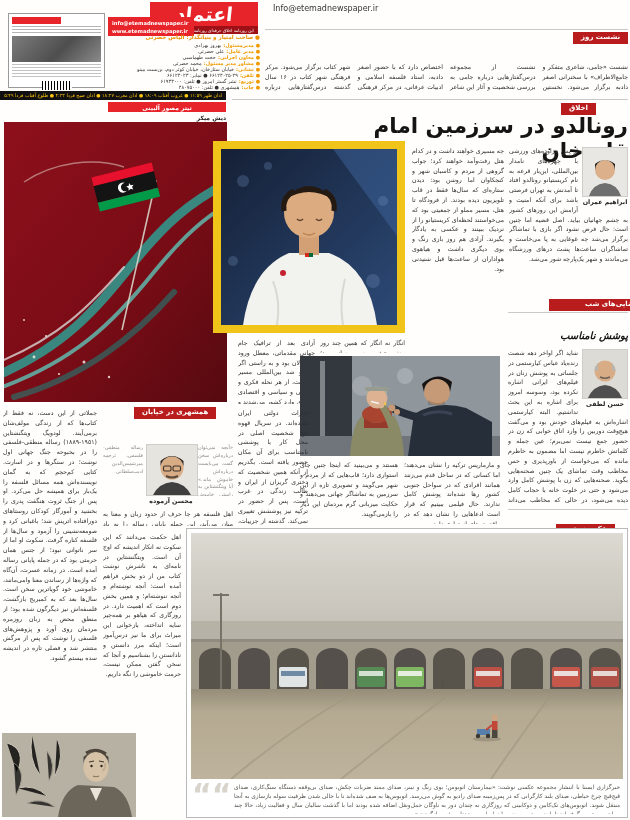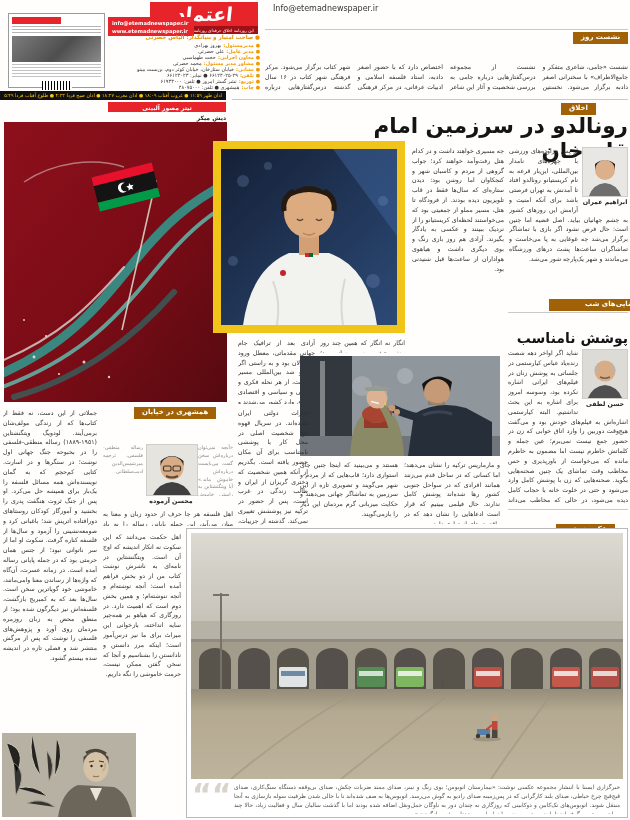--- a/index.html
+++ b/index.html
@@ -1,20 +1,20 @@
 <!DOCTYPE html>
 <html lang="fa" dir="rtl"><head>
 <meta charset="utf-8">
 <style>
   html,body{margin:0;padding:0;background:#ffffff;}
   body{font-family:"DejaVu Sans",sans-serif;}
   #page{position:relative;width:630px;height:820px;background:#fffefd;overflow:hidden;direction:rtl;}
   .abs{position:absolute;}
   .hr{position:absolute;height:1px;background:#c9c9c9;}
-  .tag{position:absolute;background:#a16207;color:#fff;font-size:7px;font-weight:bold;
+  .tag{position:absolute;background:#b91c1c;color:#fff;font-size:7px;font-weight:bold;
        padding:2px 8px 3px 8px;line-height:1;white-space:nowrap;}
   .headline{position:absolute;color:#141414;font-weight:bold;text-align:right;line-height:1.15;}
   .bt{position:absolute;font-size:6.2px;line-height:1.58;text-align:justify;color:#2e2e2e;
       overflow:hidden;direction:rtl;}
   .light{color:#8a8a8a;}
   .aname{font-size:6.3px;font-weight:bold;color:#222;text-align:center;}
   .avatar{display:block;background:#e4e2de;border:1px solid #cfcdc8;}
   .afloat{float:right;width:46px;margin:1px 0 2px 4px;text-align:center;}
   
   .dateline{position:absolute;font-size:6.8px;color:#4a4a4a;text-align:right;direction:rtl;}
@@ -237,21 +237,21 @@
         <circle cx="97" cy="56" r="3" fill="#c69a76"></circle>
         <circle cx="85" cy="48" r="1.4" fill="#f3c14d"></circle>
       </g>
     </svg>
   </div>
   <div class="bt" style="left:404px;top:460px;width:96px;height:64px;">و مارماریس ترکیه را نشان می‌دهند؛ اما کسانی که در ساحل قدم می‌زنند همانند افرادی که در سواحل جنوبی کشور رها شده‌اند پوشش کامل ندارند. حال فیلمی ببینیم که قرار است ادعاهایی را نشان دهد که در واقعیت جای استواری دارد.</div>
   <div class="bt" style="left:300px;top:460px;width:98px;height:64px;">هستند و می‌بینید که اینجا چنین جای استواری دارد؛ قاب‌هایی که از مردم و شهر می‌گویند و تصویری تازه از این سرزمین به تماشاگر جهانی می‌دهند و حکایت میزبانی گرم مردمان این دیار را بازمی‌گویند.</div>
 
   <div class="hr" style="left:508px;top:312px;width:120px;"></div>
   <div class="tag" style="left:549px;top:299px;padding-left:36px;">روشنایی‌های شب</div>
-  <div class="headline" style="left:508px;top:330px;width:120px;font-size:14px;">پوشش نامناسب</div>
+  <div class="headline" style="left:508px;top:330px;width:120px;font-size:10px;font-style:italic;">پوشش نامناسب</div>
   <div class="bt" style="left:508px;top:348px;width:120px;height:158px;">
     <span class="afloat">
       <svg class="avatar" width="44" height="48" viewBox="0 0 44 48">
         <rect width="44" height="48" fill="#dddbd6"></rect>
         <path d="M5,48 Q10,36 22,35 Q34,36 39,48 Z" fill="#4f4f4f"></path>
         <circle cx="22" cy="21" r="10.5" fill="#d8ac85"></circle>
         <path d="M11.5,21 a10.5,10.5 0 0 1 4,-8 l-1,8 Z M32.5,21 a10.5,10.5 0 0 0 -4,-8 l1,8 Z" fill="#b9b6b0"></path>
         <path d="M17,27 q5,2.5 10,0" stroke="#6e6258" stroke-width="1.6" fill="none"></path>
       </svg>
       <span class="aname">حسن لطفی</span>

